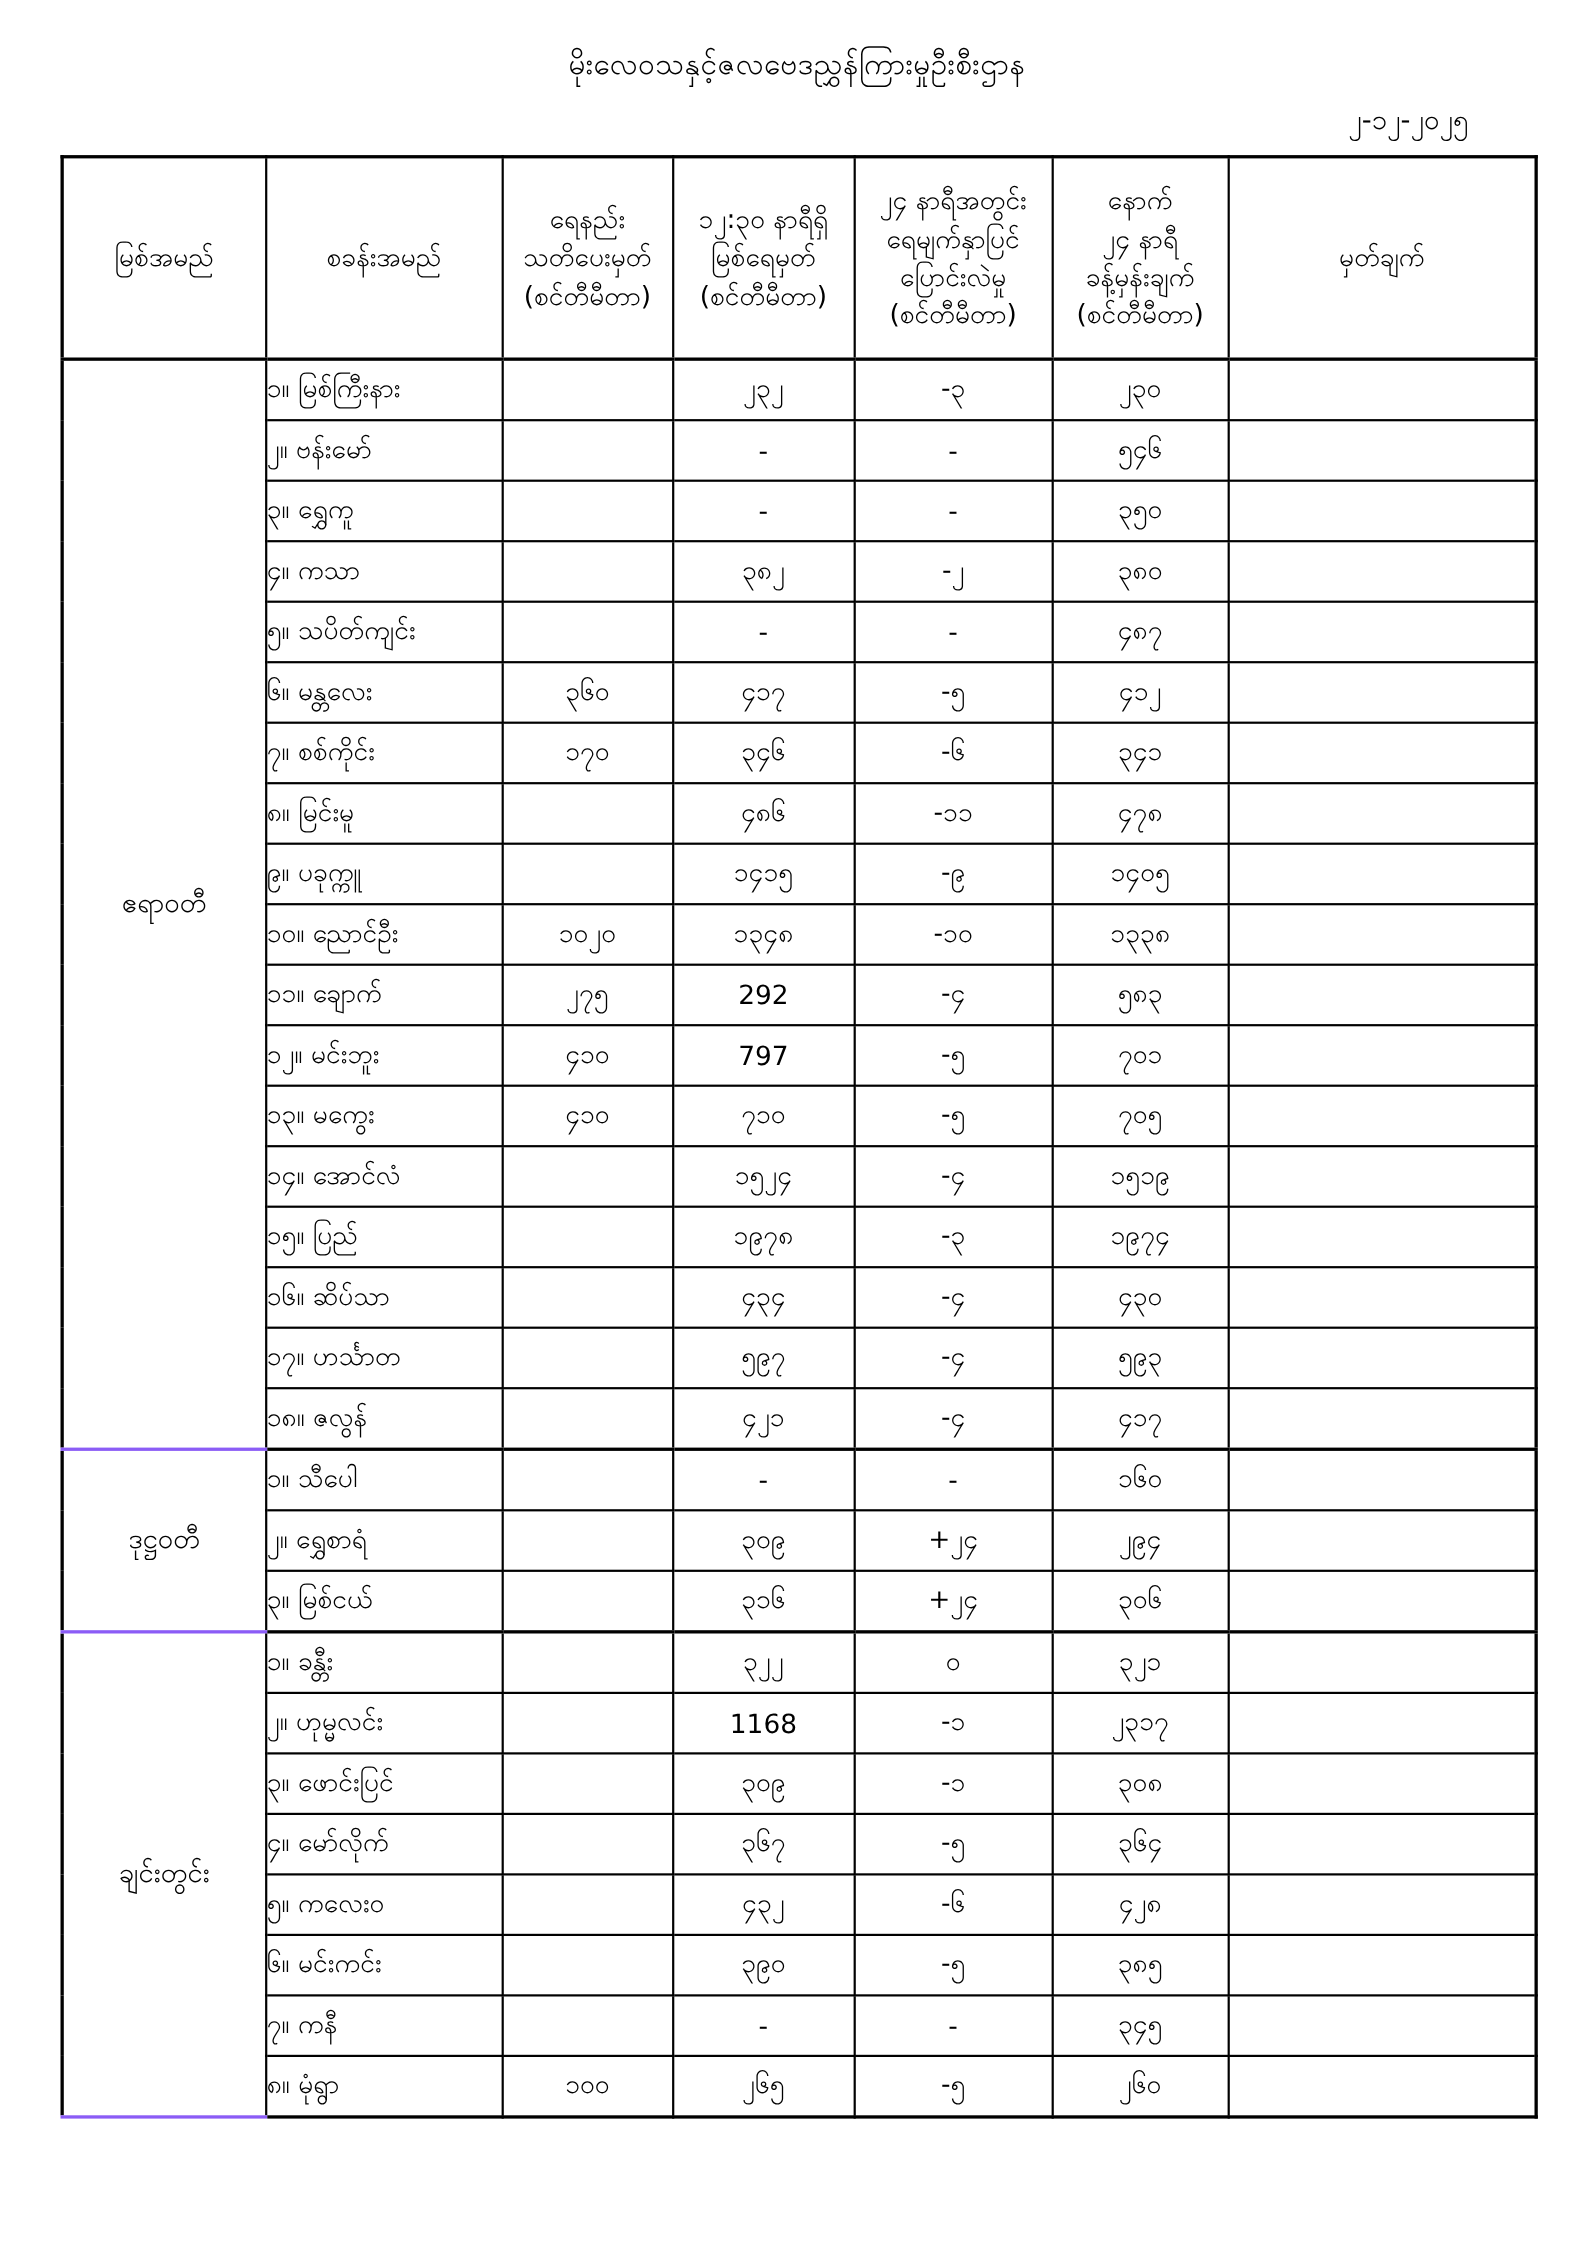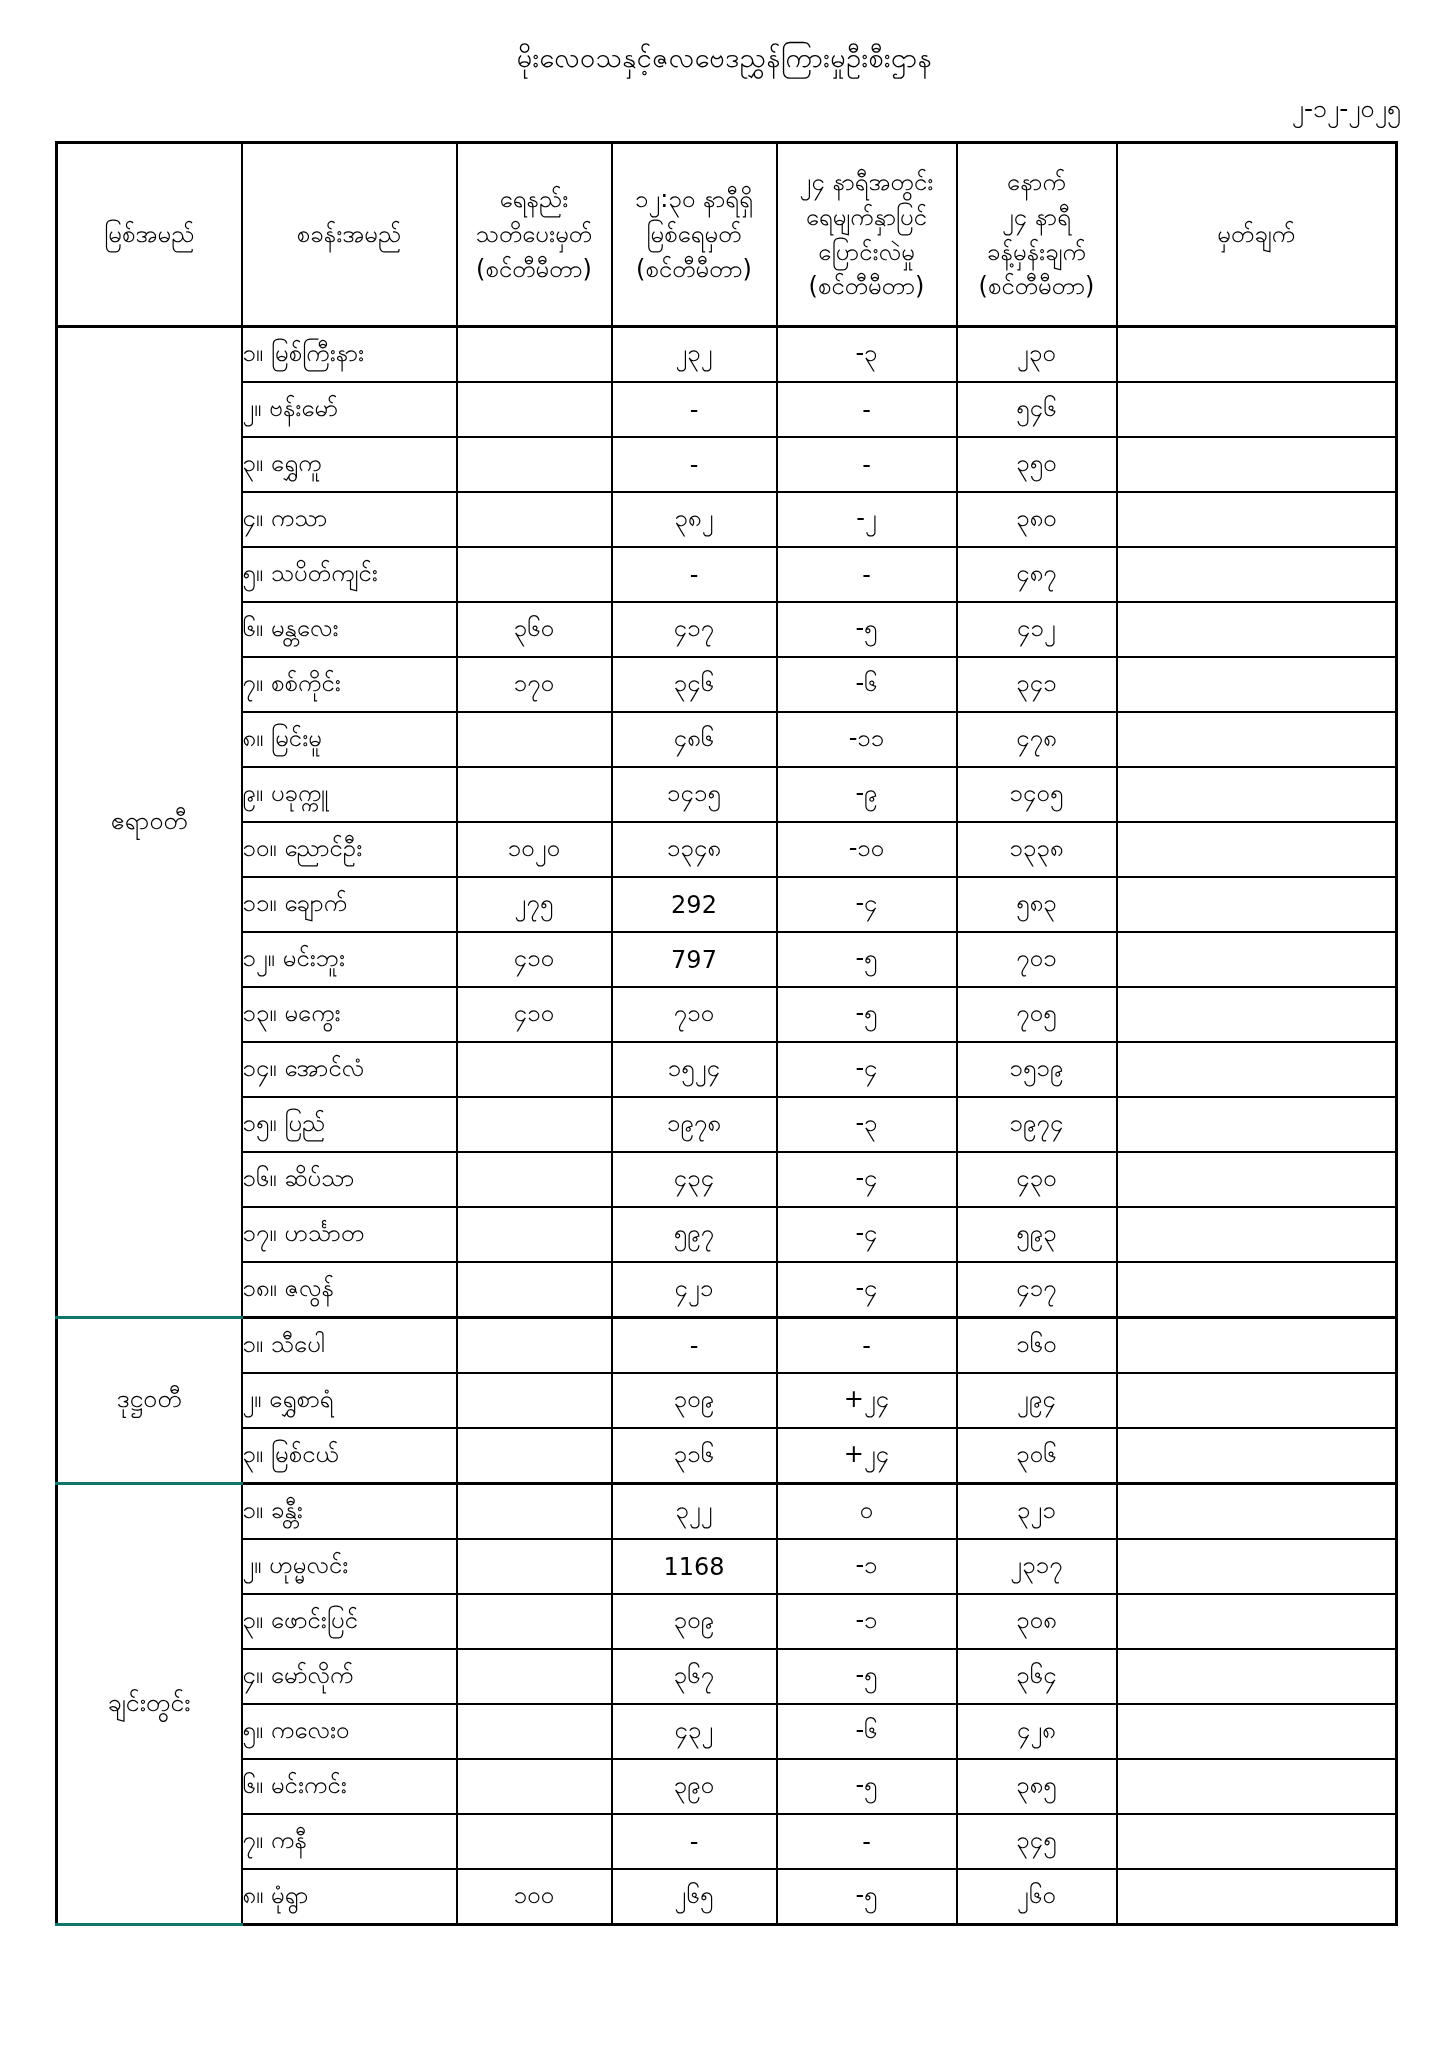--- a/index.html
+++ b/index.html
@@ -25,21 +25,21 @@
     font-size: 27px;
     letter-spacing: 0.5px;
   }
   .title-line2 {
     margin-top: 10px;
     text-align: center;
     font-size: 27px;
   }
   .report-date {
     margin-top: 12px;
-    padding-right: 48px;
+    padding-right: 114px;
     text-align: right;
     font-size: 25px;
   }
   table.river-table {
     border-collapse: collapse;
     table-layout: fixed;
     margin-left: 55px;
     margin-top: 12px;
     width: 1340px;
     border: 3px solid #000;
@@ -66,21 +66,21 @@
   .river-table td.station {
     text-align: left;
   }
   .river-table td.num {
     text-align: center;
   }
   .river-table td.river-cell {
     text-align: center;
     font-size: 25px;
     border-top: 3px solid #000;
-    border-bottom: 3px solid #0f766e;
+    border-bottom: 3px solid #8b5cf6;
   }
   .river-table tr.group-start td {
     border-top: 3px solid #000;
   }
 </style>
 </head>
 <body>
 
 <div class="page">
 

